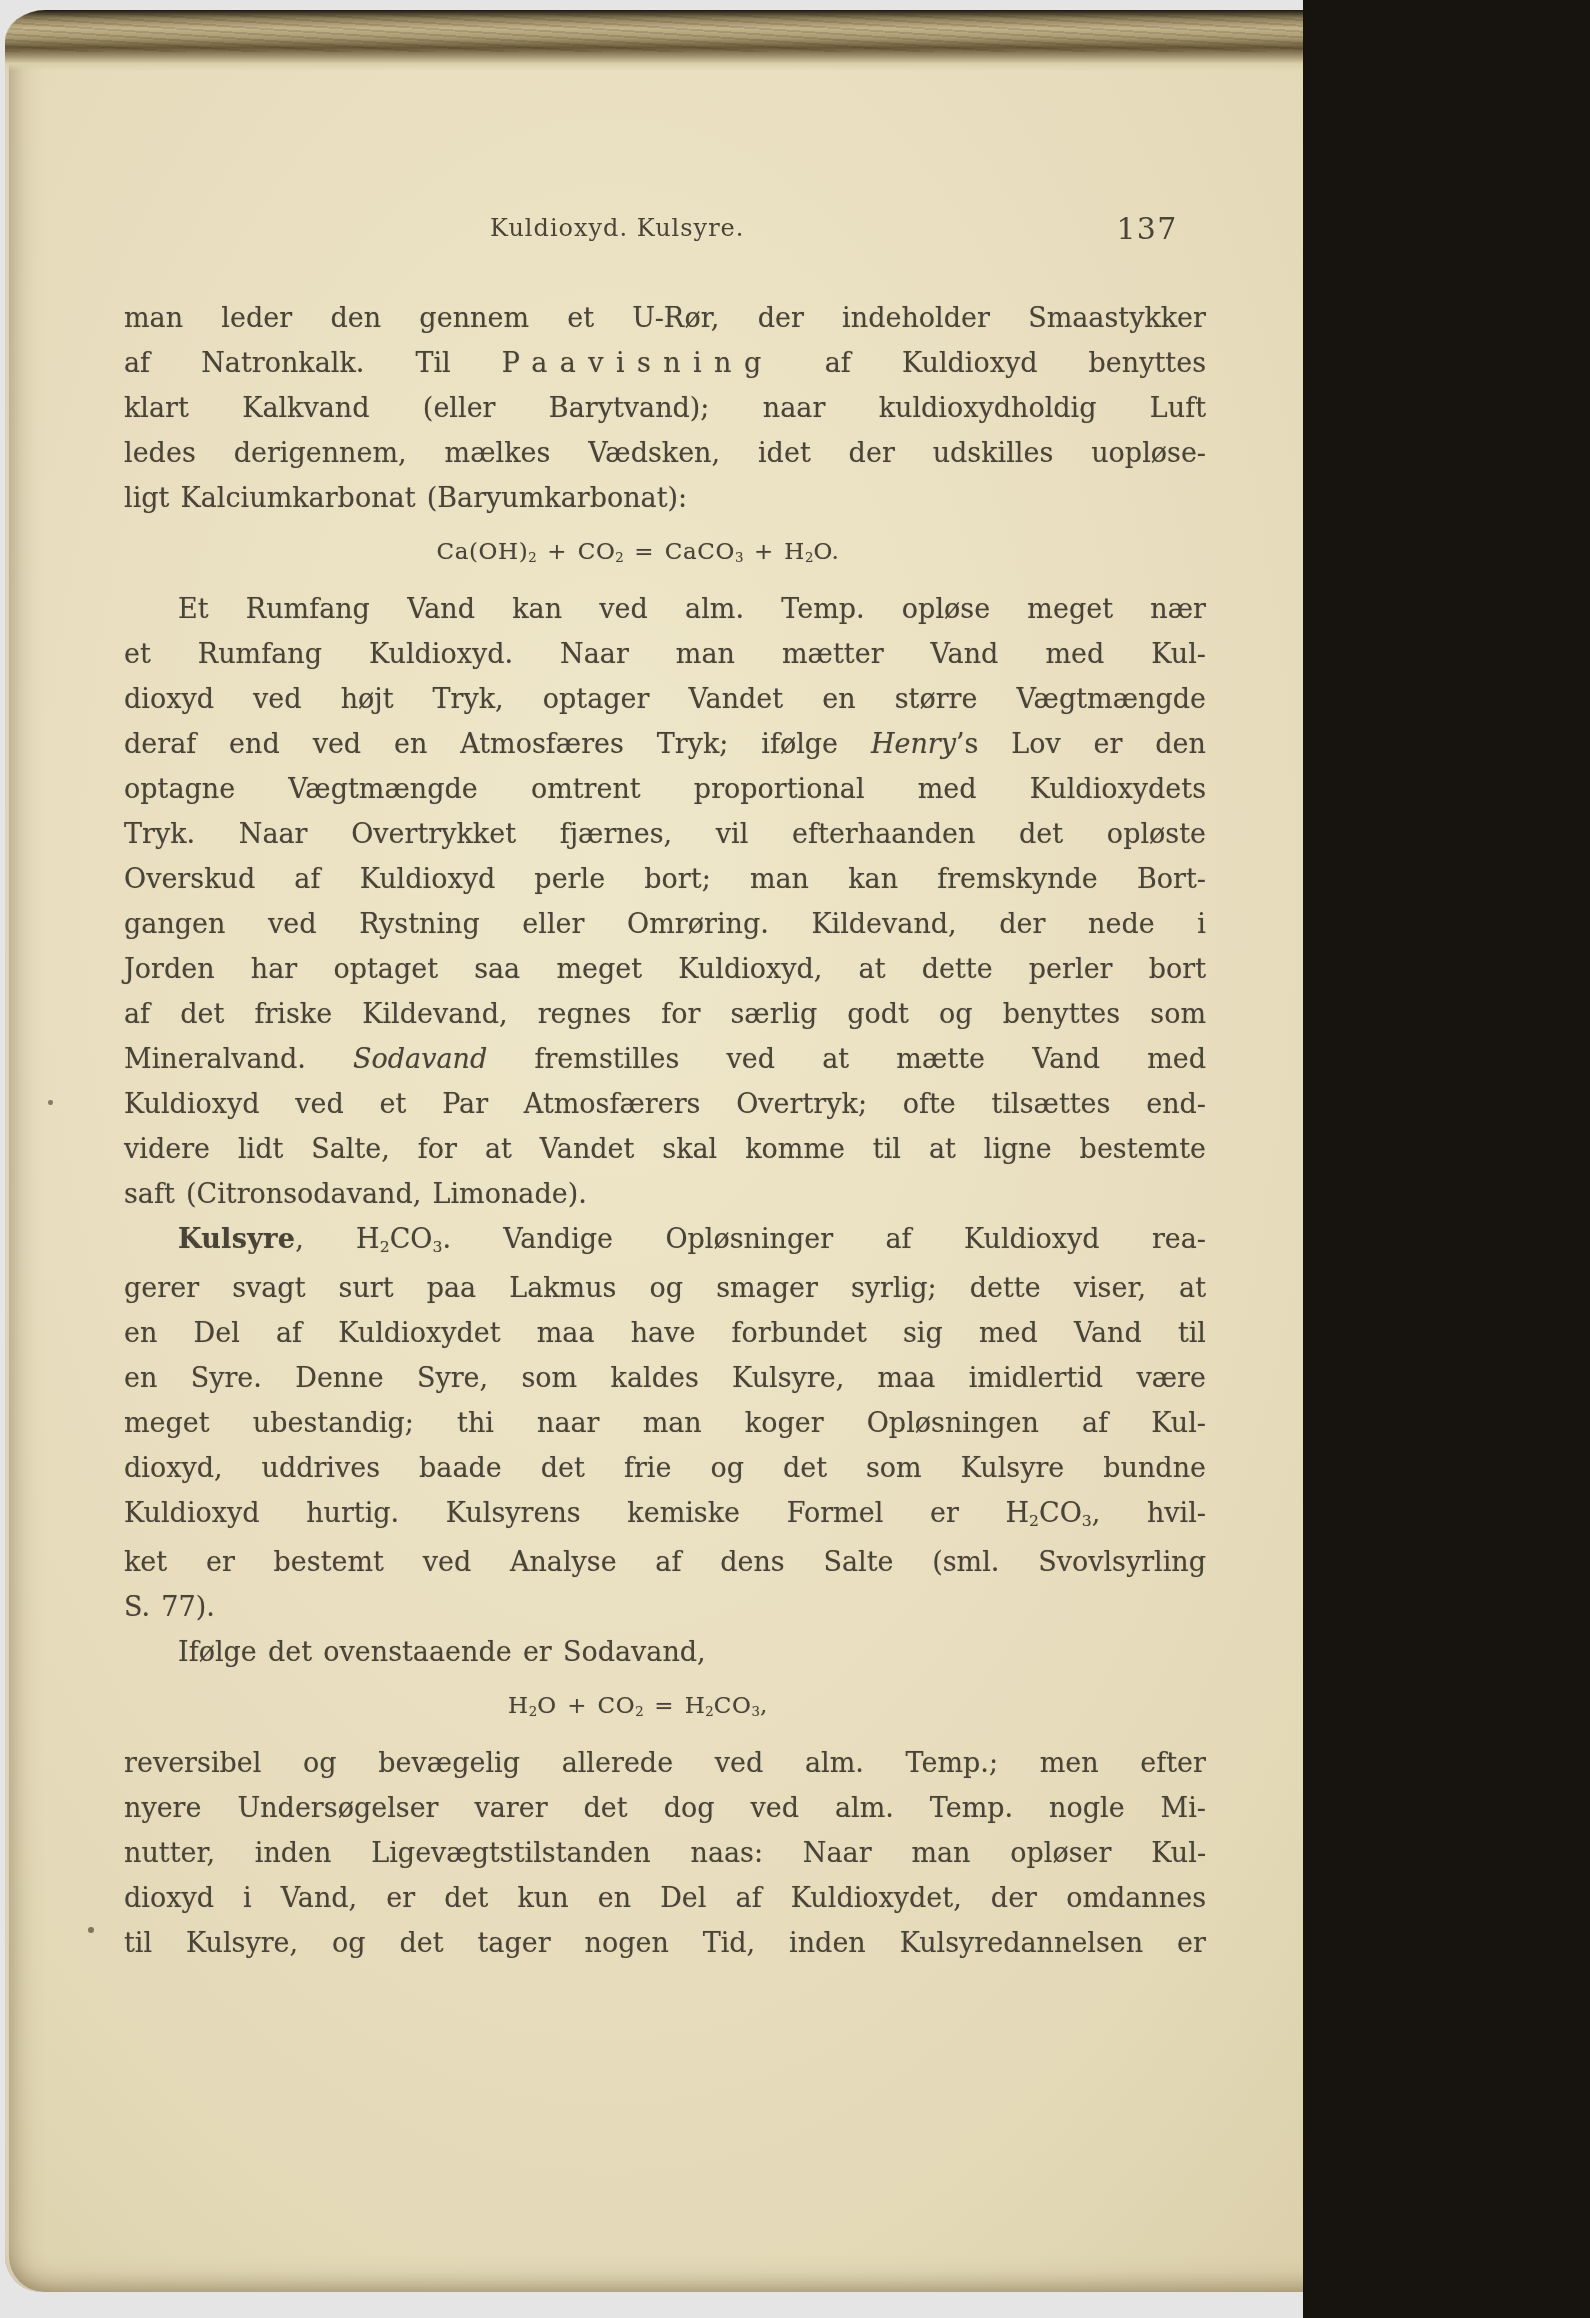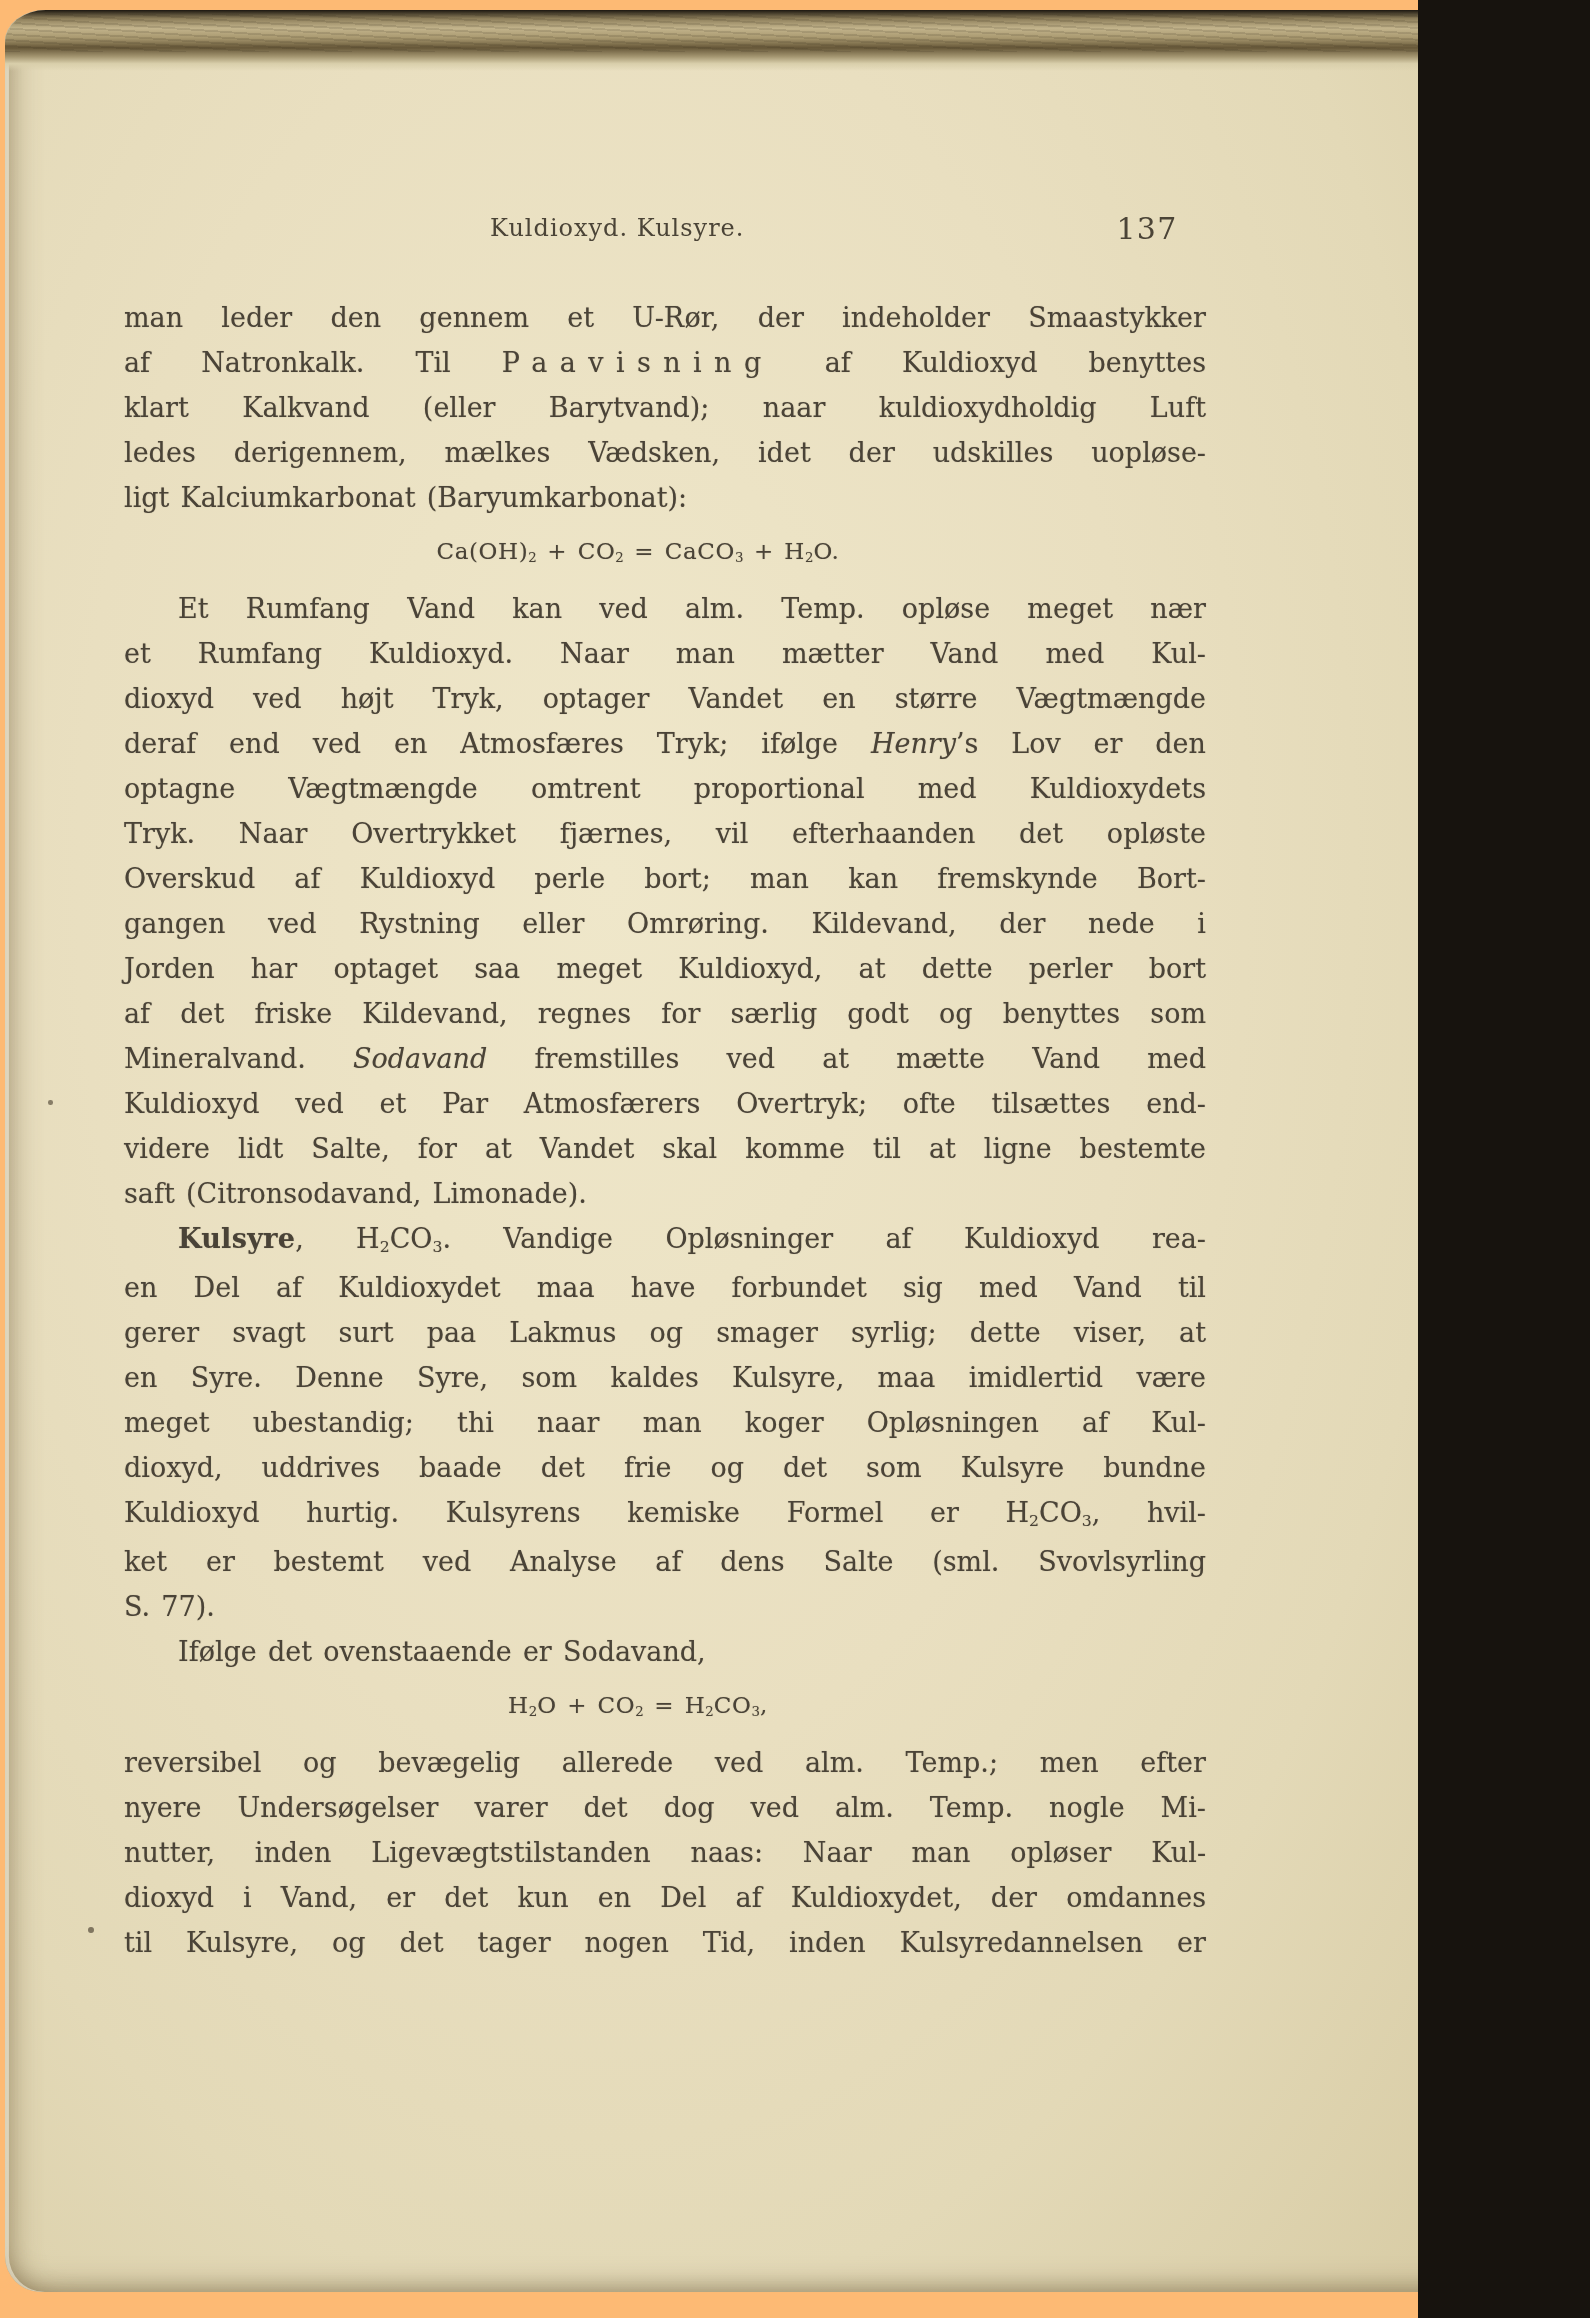--- a/index.html
+++ b/index.html
@@ -1,17 +1,17 @@
 <!DOCTYPE html>
 <html style="font-size:10.3px"><head>
 <meta charset="utf-8">
 <style>
   html,body{margin:0;padding:0;}
   body{width:1591px;height:2319px;background:#17130e;font-family:"DejaVu Serif","Liberation Serif",serif;}
-  .scene{position:relative;width:1418px;height:2319px;overflow:hidden;background:#fdba74;}
+  .scene{position:relative;width:1303px;height:2319px;overflow:hidden;background:#e5e5e5;}
 
   
   .page-face{
     position:absolute;left:5.2px;top:10.3px;width:1439px;height:2282px;
     background:radial-gradient(ellipse at 42% 38%, #efe7ca 0%, #e9dfc0 45%, #e3d9b7 72%, #d8cca5 100%);
     border-radius:41px 0 0 36px / 31px 0 0 36px;
     box-shadow:
       inset 3.9px 0 0 rgba(250,246,230,.55),
       inset 22px 0 28.4px -14.2px rgba(110,92,58,.45),
       inset 0 -19.4px 26px -14.2px rgba(110,92,58,.5),
@@ -99,22 +99,22 @@
       <div class="line just"><span>Tryk.  Naar Overtrykket fjærnes, vil efterhaanden det opløste</span></div>
       <div class="line just"><span>Overskud af Kuldioxyd perle bort; man kan fremskynde Bort-</span></div>
       <div class="line just"><span>gangen ved Rystning eller Omrøring.  Kildevand, der nede i</span></div>
       <div class="line just"><span>Jorden har optaget saa meget Kuldioxyd, at dette perler bort</span></div>
       <div class="line just"><span>af det friske Kildevand, regnes for særlig godt og benyttes som</span></div>
       <div class="line just"><span>Mineralvand.  </span><span class="s-it">Sodavand</span><span> fremstilles ved at mætte Vand med</span></div>
       <div class="line just"><span>Kuldioxyd ved et Par Atmosfærers Overtryk; ofte tilsættes end-</span></div>
       <div class="line just"><span>videre lidt Salte, for at Vandet skal komme til at ligne bestemte</span></div>
       <div class="line"><span>saft (Citronsodavand, Limonade).</span></div>
       <div class="line just ind"><span class="s-b">Kulsyre</span><span>, H</span><span class="s-sub">2</span><span>CO</span><span class="s-sub">3</span><span>.  Vandige Opløsninger af Kuldioxyd rea-</span></div>
+      <div class="line just"><span>gerer svagt surt paa Lakmus og smager syrlig; dette viser, at</span></div>
       <div class="line just"><span>en Del af Kuldioxydet maa have forbundet sig med Vand til</span></div>
-      <div class="line just"><span>gerer svagt surt paa Lakmus og smager syrlig; dette viser, at</span></div>
       <div class="line just"><span>en Syre.  Denne Syre, som kaldes Kulsyre, maa imidlertid være</span></div>
       <div class="line just"><span>meget ubestandig; thi naar man koger Opløsningen af Kul-</span></div>
       <div class="line just"><span>dioxyd, uddrives baade det frie og det som Kulsyre bundne</span></div>
       <div class="line just"><span>Kuldioxyd hurtig.  Kulsyrens kemiske Formel er H</span><span class="s-sub">2</span><span>CO</span><span class="s-sub">3</span><span>, hvil-</span></div>
       <div class="line just"><span>ket er bestemt ved Analyse af dens Salte (sml. Svovlsyrling</span></div>
       <div class="line"><span>S. 77).</span></div>
       <div class="line ind"><span>Ifølge det ovenstaaende er Sodavand,</span></div>
       <div class="formula"><span>H</span><span class="s-sub">2</span><span>O + CO</span><span class="s-sub">2</span><span> = H</span><span class="s-sub">2</span><span>CO</span><span class="s-sub">3</span><span>,</span></div>
       <div class="line just"><span>reversibel og bevægelig allerede ved alm. Temp.; men efter</span></div>
       <div class="line just"><span>nyere Undersøgelser varer det dog ved alm. Temp. nogle Mi-</span></div>

